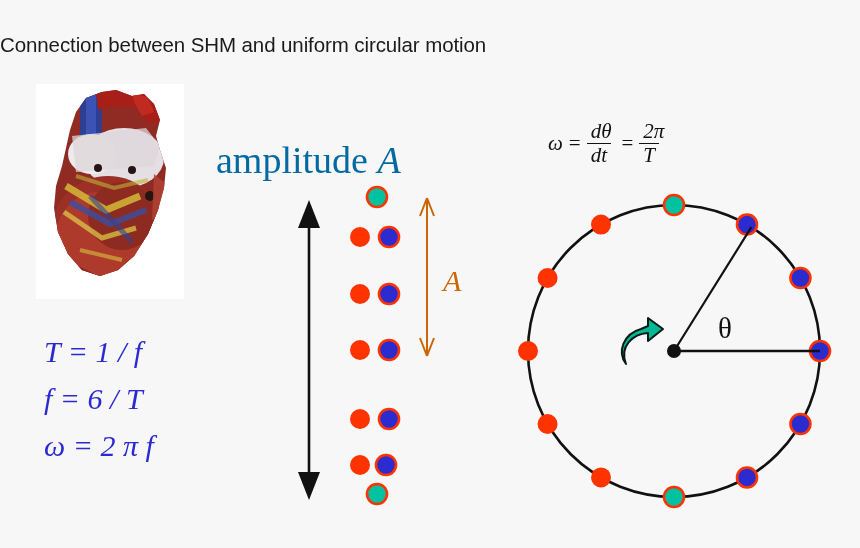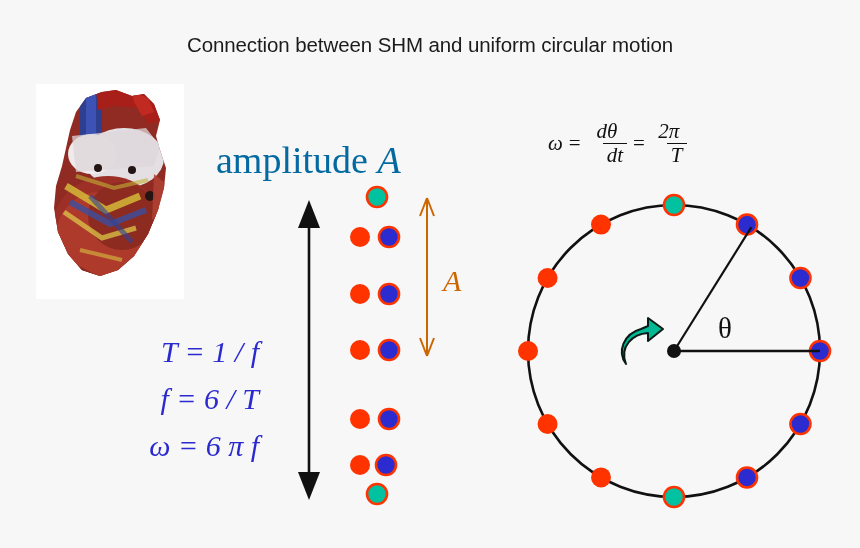--- a/index.html
+++ b/index.html
@@ -16,21 +16,21 @@
     overflow: hidden;
     font-family: "Liberation Sans", sans-serif;
   }
 
   
   #title {
     position: absolute;
     left: 0;
     top: 33px;
     width: 860px;
-    text-align: center;
+    text-align: left;
     font-family: "Liberation Sans", sans-serif;
     font-size: 20.5px;
     color: #1b1b1b;
     letter-spacing: -0.1px;
     white-space: nowrap;
   }
 
   
   #heart-wrap {
     position: absolute;
@@ -48,21 +48,21 @@
     left: 44px;
     top: 328px;
     width: 215px;
     color: #2a2ad0;
     font-family: "Liberation Serif", serif;
     font-style: italic;
     font-size: 30px;
     line-height: 47px;
     white-space: nowrap;
   }
-  #formulas .fline { height: 47px; text-align: right; }
+  #formulas .fline { height: 47px; }
 
   
   #amplitude-label {
     position: absolute;
     left: 216px;
     top: 138px;
     color: #0369a1;
     font-family: "Liberation Serif", serif;
     font-size: 38px;
     white-space: nowrap;
@@ -90,29 +90,28 @@
     font-size: 21px;
     white-space: nowrap;
     display: flex;
     align-items: center;
     gap: 6px;
   }
   #omega-formula .sym { font-style: italic; }
   #omega-formula .frac {
     display: inline-flex;
     flex-direction: column;
-    align-items: center;
+    align-items: flex-start;
     vertical-align: middle;
     line-height: 1.08;
   }
   #omega-formula .frac .num { padding: 0 4px; }
   #omega-formula .frac .den {
     padding: 0 4px;
     border-top: 1.6px solid #111111;
-    margin-left: 16px;
   }
 
   
   #theta-label {
     position: absolute;
     left: 718px;
     top: 312px;
     color: #111111;
     font-family: "Liberation Serif", serif;
     font-size: 29px;
@@ -177,21 +176,21 @@
         <path d="M118 90 L130 100 L128 128 L116 136 Z" fill="#b04232" opacity="0.85"></path>
 
         <path d="M20 170 L70 196 L120 164 L112 190 L64 206 L26 188 Z" fill="#7d2219" opacity="0.7"></path>
       </g>
     </svg>
   </div>
 
   <div id="formulas">
     <div class="fline">T = 1 / f</div>
     <div class="fline">f = 6 / T</div>
-    <div class="fline">ω = 6 π f</div>
+    <div class="fline">ω = 2 π f</div>
   </div>
 
   <div id="amplitude-label"><span>amplitude </span><span class="ital">A</span></div>
 
   <div id="amp-A">A</div>
 
   <div id="omega-formula">
     <span class="sym">ω</span>
     <span>=</span>
     <span class="frac">

